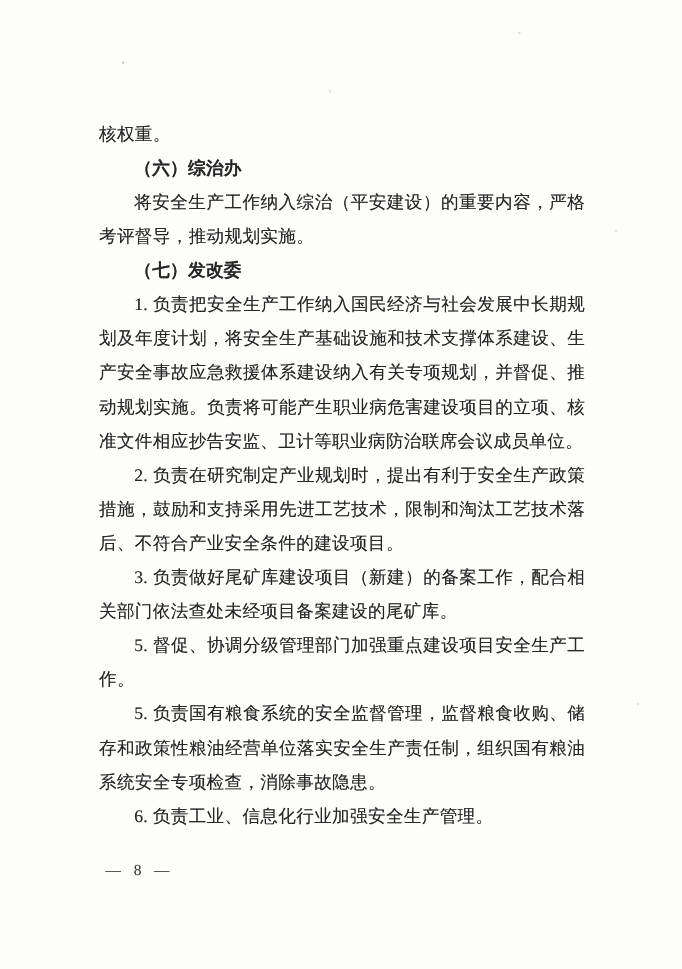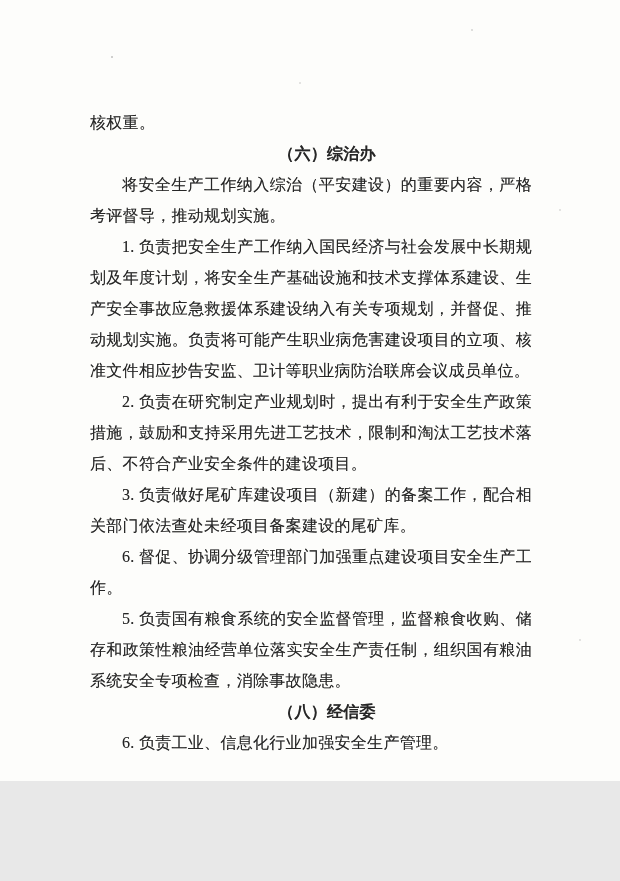--- a/index.html
+++ b/index.html
@@ -3,21 +3,21 @@
 <meta charset="utf-8">
 <style>
   html, body {
     margin: 0;
     padding: 0;
     background: #e8e8e8;
   }
   .page {
     position: relative;
     width: 620px;
-    height: 781px;
+    height: 881px;
     margin: 0 auto;
     background: #fdfdfb;
     overflow: hidden;
     font-family: "Liberation Serif", "DejaVu Serif", serif;
     color: #262626;
   }
   
   .page::before {
     content: "";
     position: absolute;
@@ -40,21 +40,21 @@
     margin: 0;
     font-size: 16px;
     letter-spacing: 0.3px;
     line-height: 31px;
     text-align: justify;
     text-indent: 2em;
     text-shadow: 0 0 0.5px rgba(40,40,40,0.45);
   }
   .para.heading {
     font-weight: 700;
-    text-align: center;
+    text-align: left;
   }
   .para.body-continuation {
     text-indent: 0;
   }
   .page-number {
     position: absolute;
     left: 96px;
     top: 784px;
     font-size: 14px;
     letter-spacing: 4px;
@@ -63,22 +63,22 @@
   }
 </style>
 </head>
 <body>
 
 <div class="page">
   <div class="content">
       <p class="para body-continuation">核权重。</p>
       <p class="para heading">（六）综治办</p>
       <p class="para body">将安全生产工作纳入综治（平安建设）的重要内容，严格考评督导，推动规划实施。</p>
+      <p class="para heading">（七）发改委</p>
       <p class="para body">1. 负责把安全生产工作纳入国民经济与社会发展中长期规划及年度计划，将安全生产基础设施和技术支撑体系建设、生产安全事故应急救援体系建设纳入有关专项规划，并督促、推动规划实施。负责将可能产生职业病危害建设项目的立项、核准文件相应抄告安监、卫计等职业病防治联席会议成员单位。</p>
       <p class="para body">2. 负责在研究制定产业规划时，提出有利于安全生产政策措施，鼓励和支持采用先进工艺技术，限制和淘汰工艺技术落后、不符合产业安全条件的建设项目。</p>
       <p class="para body">3. 负责做好尾矿库建设项目（新建）的备案工作，配合相关部门依法查处未经项目备案建设的尾矿库。</p>
-      <p class="para body">6. 督促、协调分级管理部门加强重点建设项目安全生产工作。</p>
+      <p class="para body">5. 督促、协调分级管理部门加强重点建设项目安全生产工作。</p>
       <p class="para body">5. 负责国有粮食系统的安全监督管理，监督粮食收购、储存和政策性粮油经营单位落实安全生产责任制，组织国有粮油系统安全专项检查，消除事故隐患。</p>
-      <p class="para heading">（八）经信委</p>
       <p class="para body">6. 负责工业、信息化行业加强安全生产管理。</p>
     </div>
   <div class="page-number">— 8 —</div>
 </div>
 
 </body></html>

